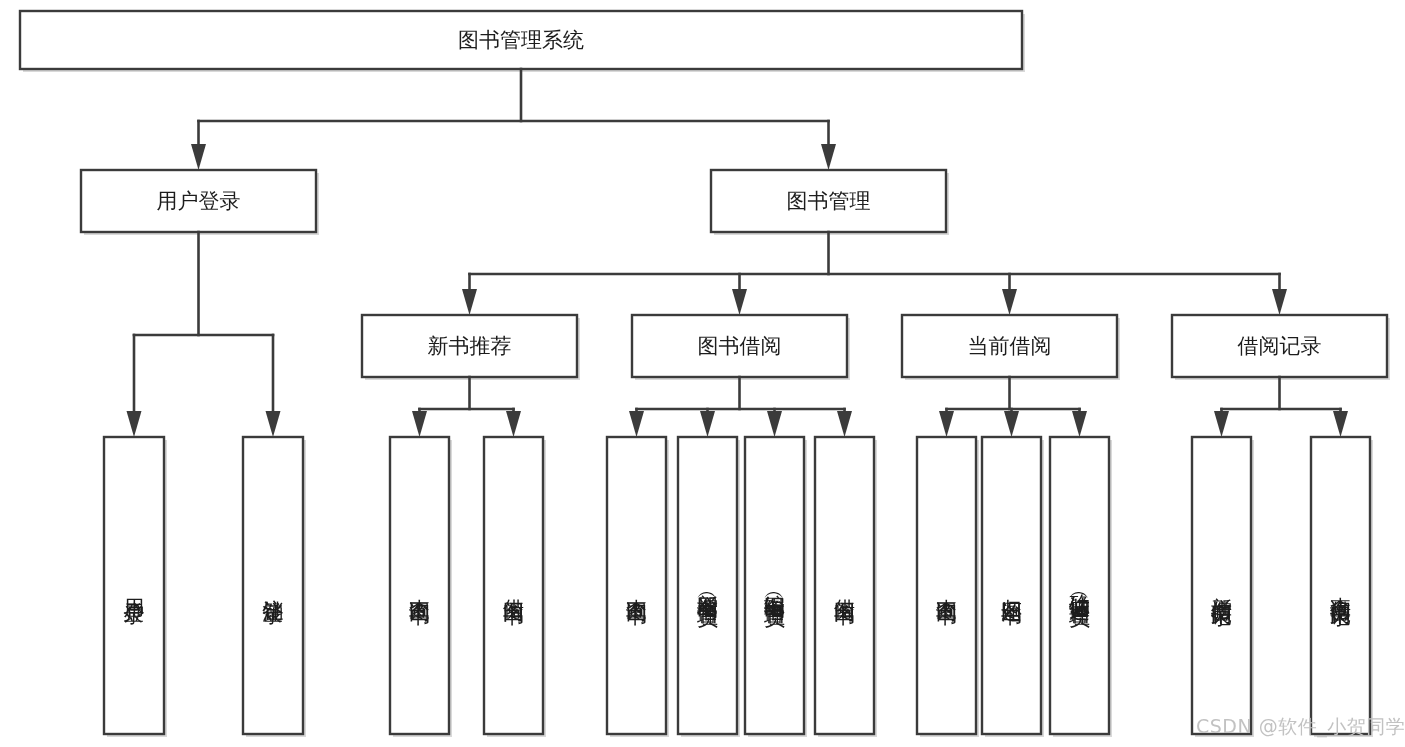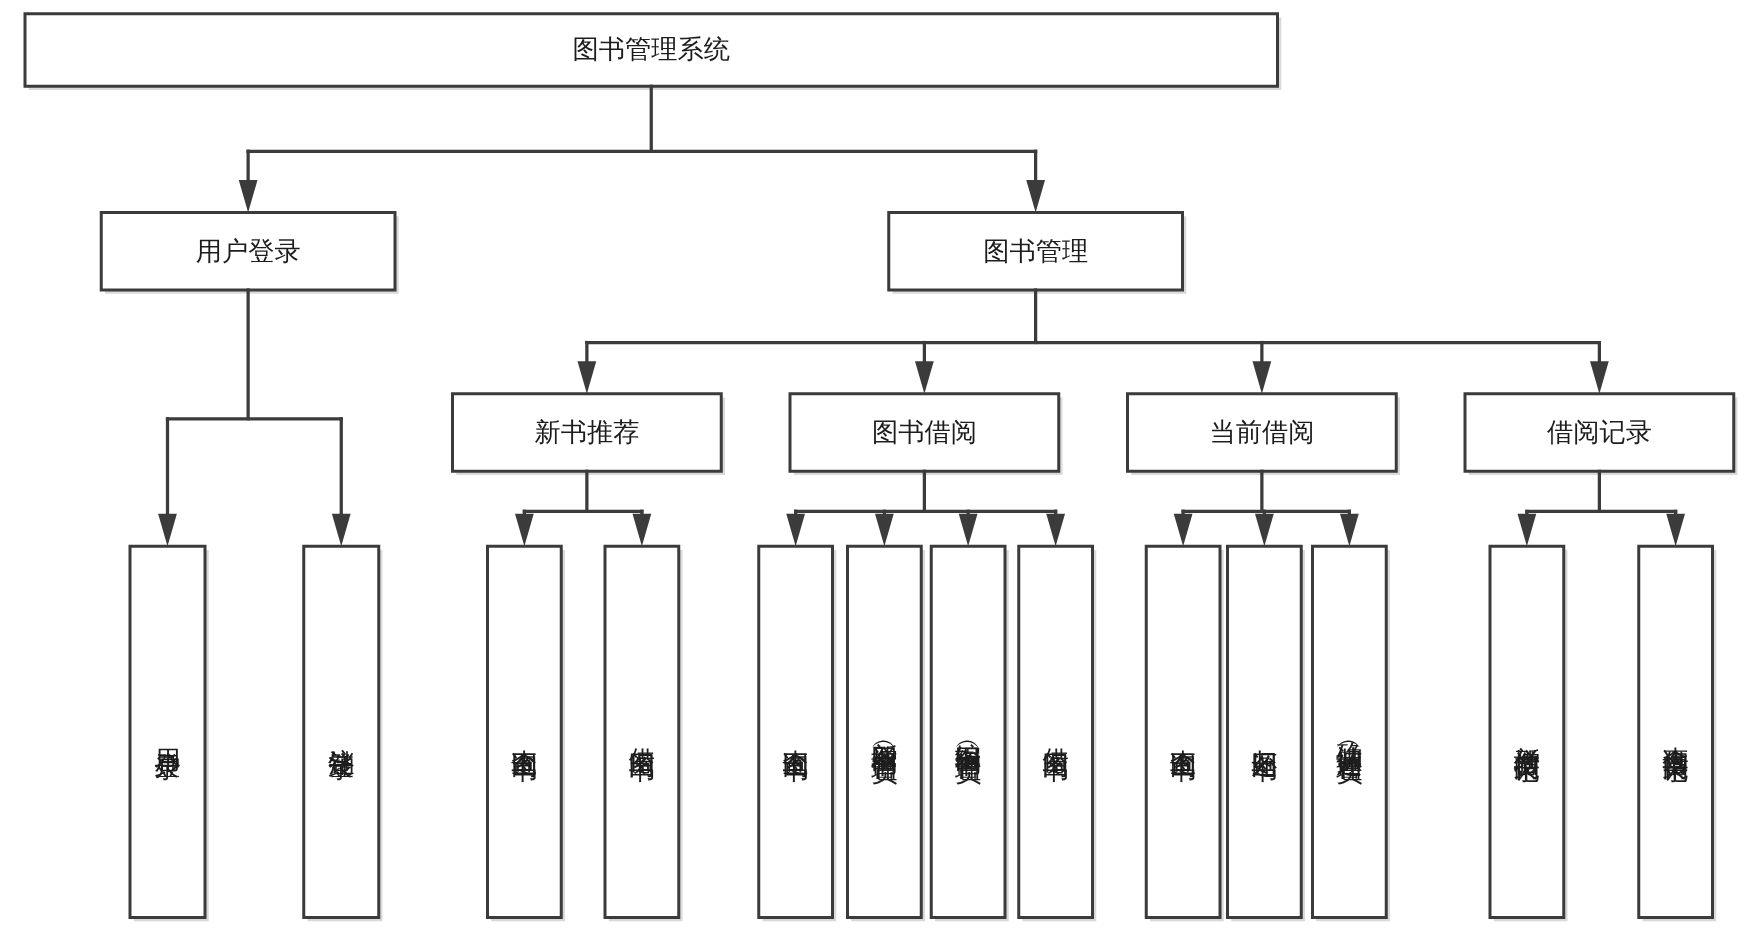--- a/index.html
+++ b/index.html
@@ -192,13 +192,14 @@
       <div class="node-label-v" style="left: 607px; top: 437px; width: 59px; height: 297px;">查询图书</div>
       <div class="node-label-v" style="left: 678px; top: 437px; width: 59px; height: 297px;">新增图书（管理员）</div>
       <div class="node-label-v" style="left: 745px; top: 437px; width: 59px; height: 297px;">编辑图书（管理员）</div>
       <div class="node-label-v" style="left: 815px; top: 437px; width: 59px; height: 297px;">借阅图书</div>
       <div class="node-label-v" style="left: 917px; top: 437px; width: 59px; height: 297px;">查询图书</div>
       <div class="node-label-v" style="left: 982px; top: 437px; width: 59px; height: 297px;">归还图书</div>
       <div class="node-label-v" style="left: 1050px; top: 437px; width: 59px; height: 297px;">确认归还（管理员）</div>
       <div class="node-label-v" style="left: 1192px; top: 437px; width: 59px; height: 297px;">新增借阅记录</div>
       <div class="node-label-v" style="left: 1311px; top: 437px; width: 59px; height: 297px;">查询借阅记录</div>
     </div>
+  <div class="watermark" id="watermark" style="left: 1196px; top: 714px;">CSDN @软件_小贺同学</div>
 </div>
 
 </body></html>

